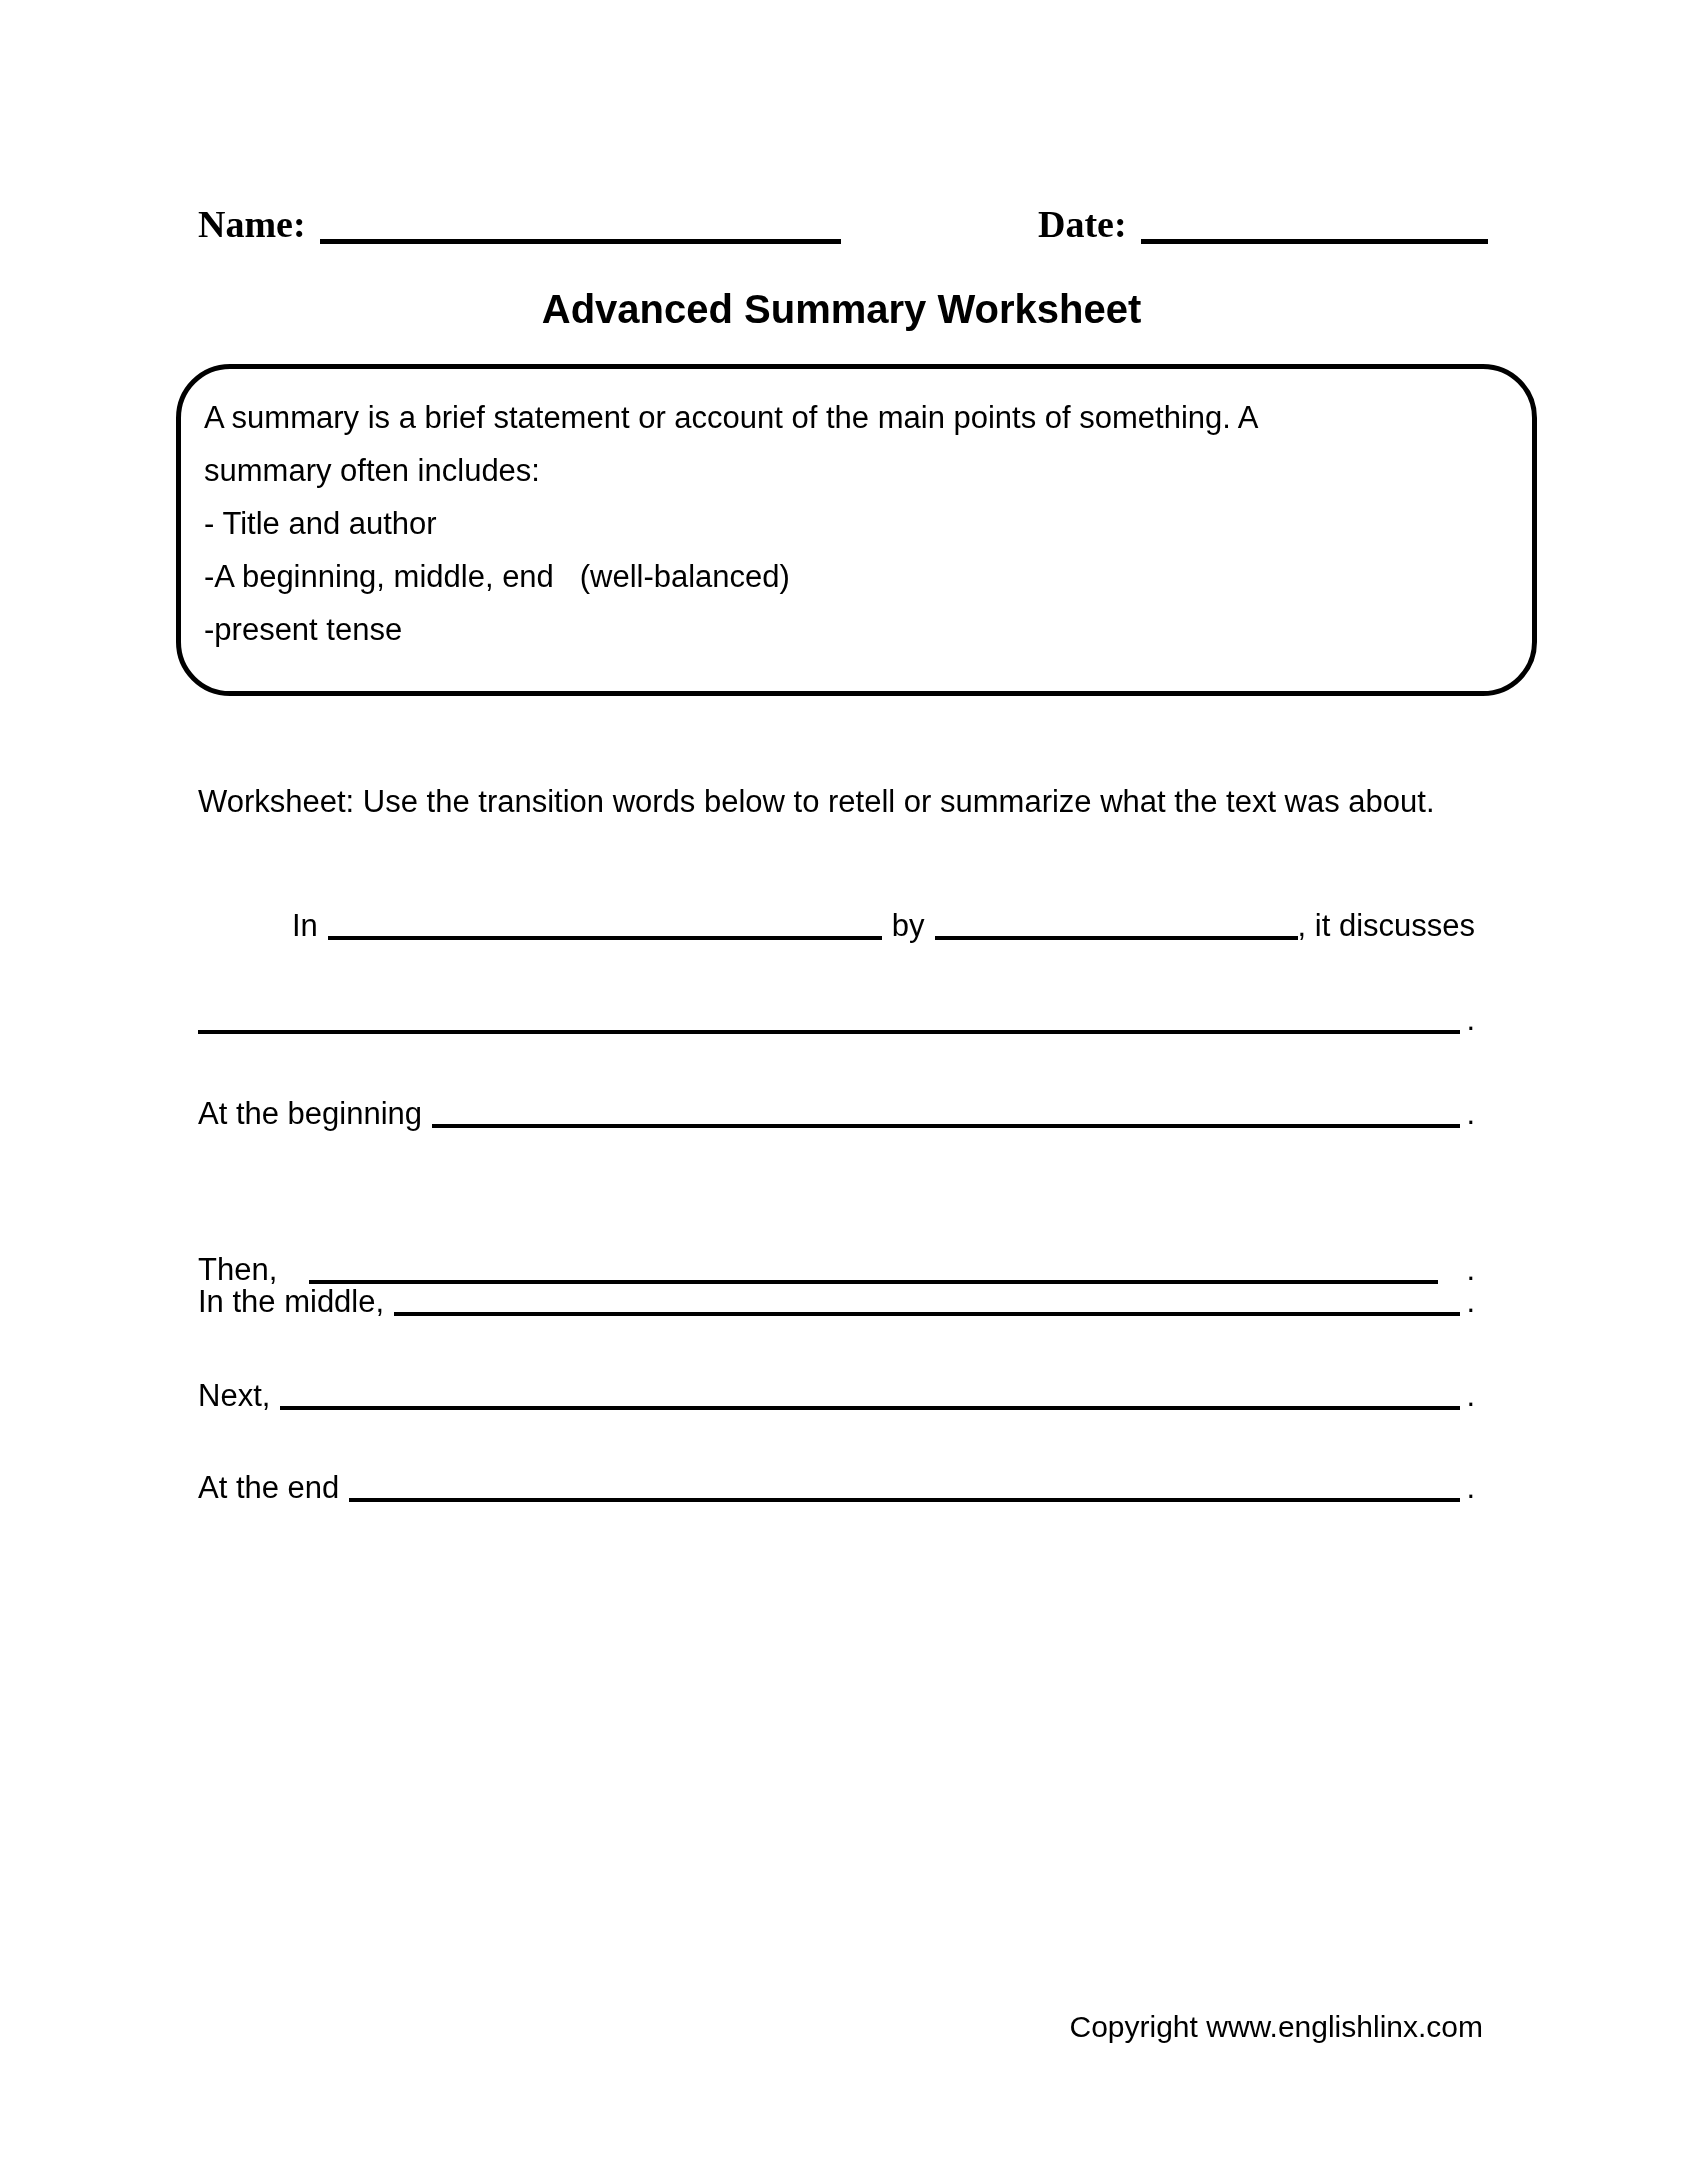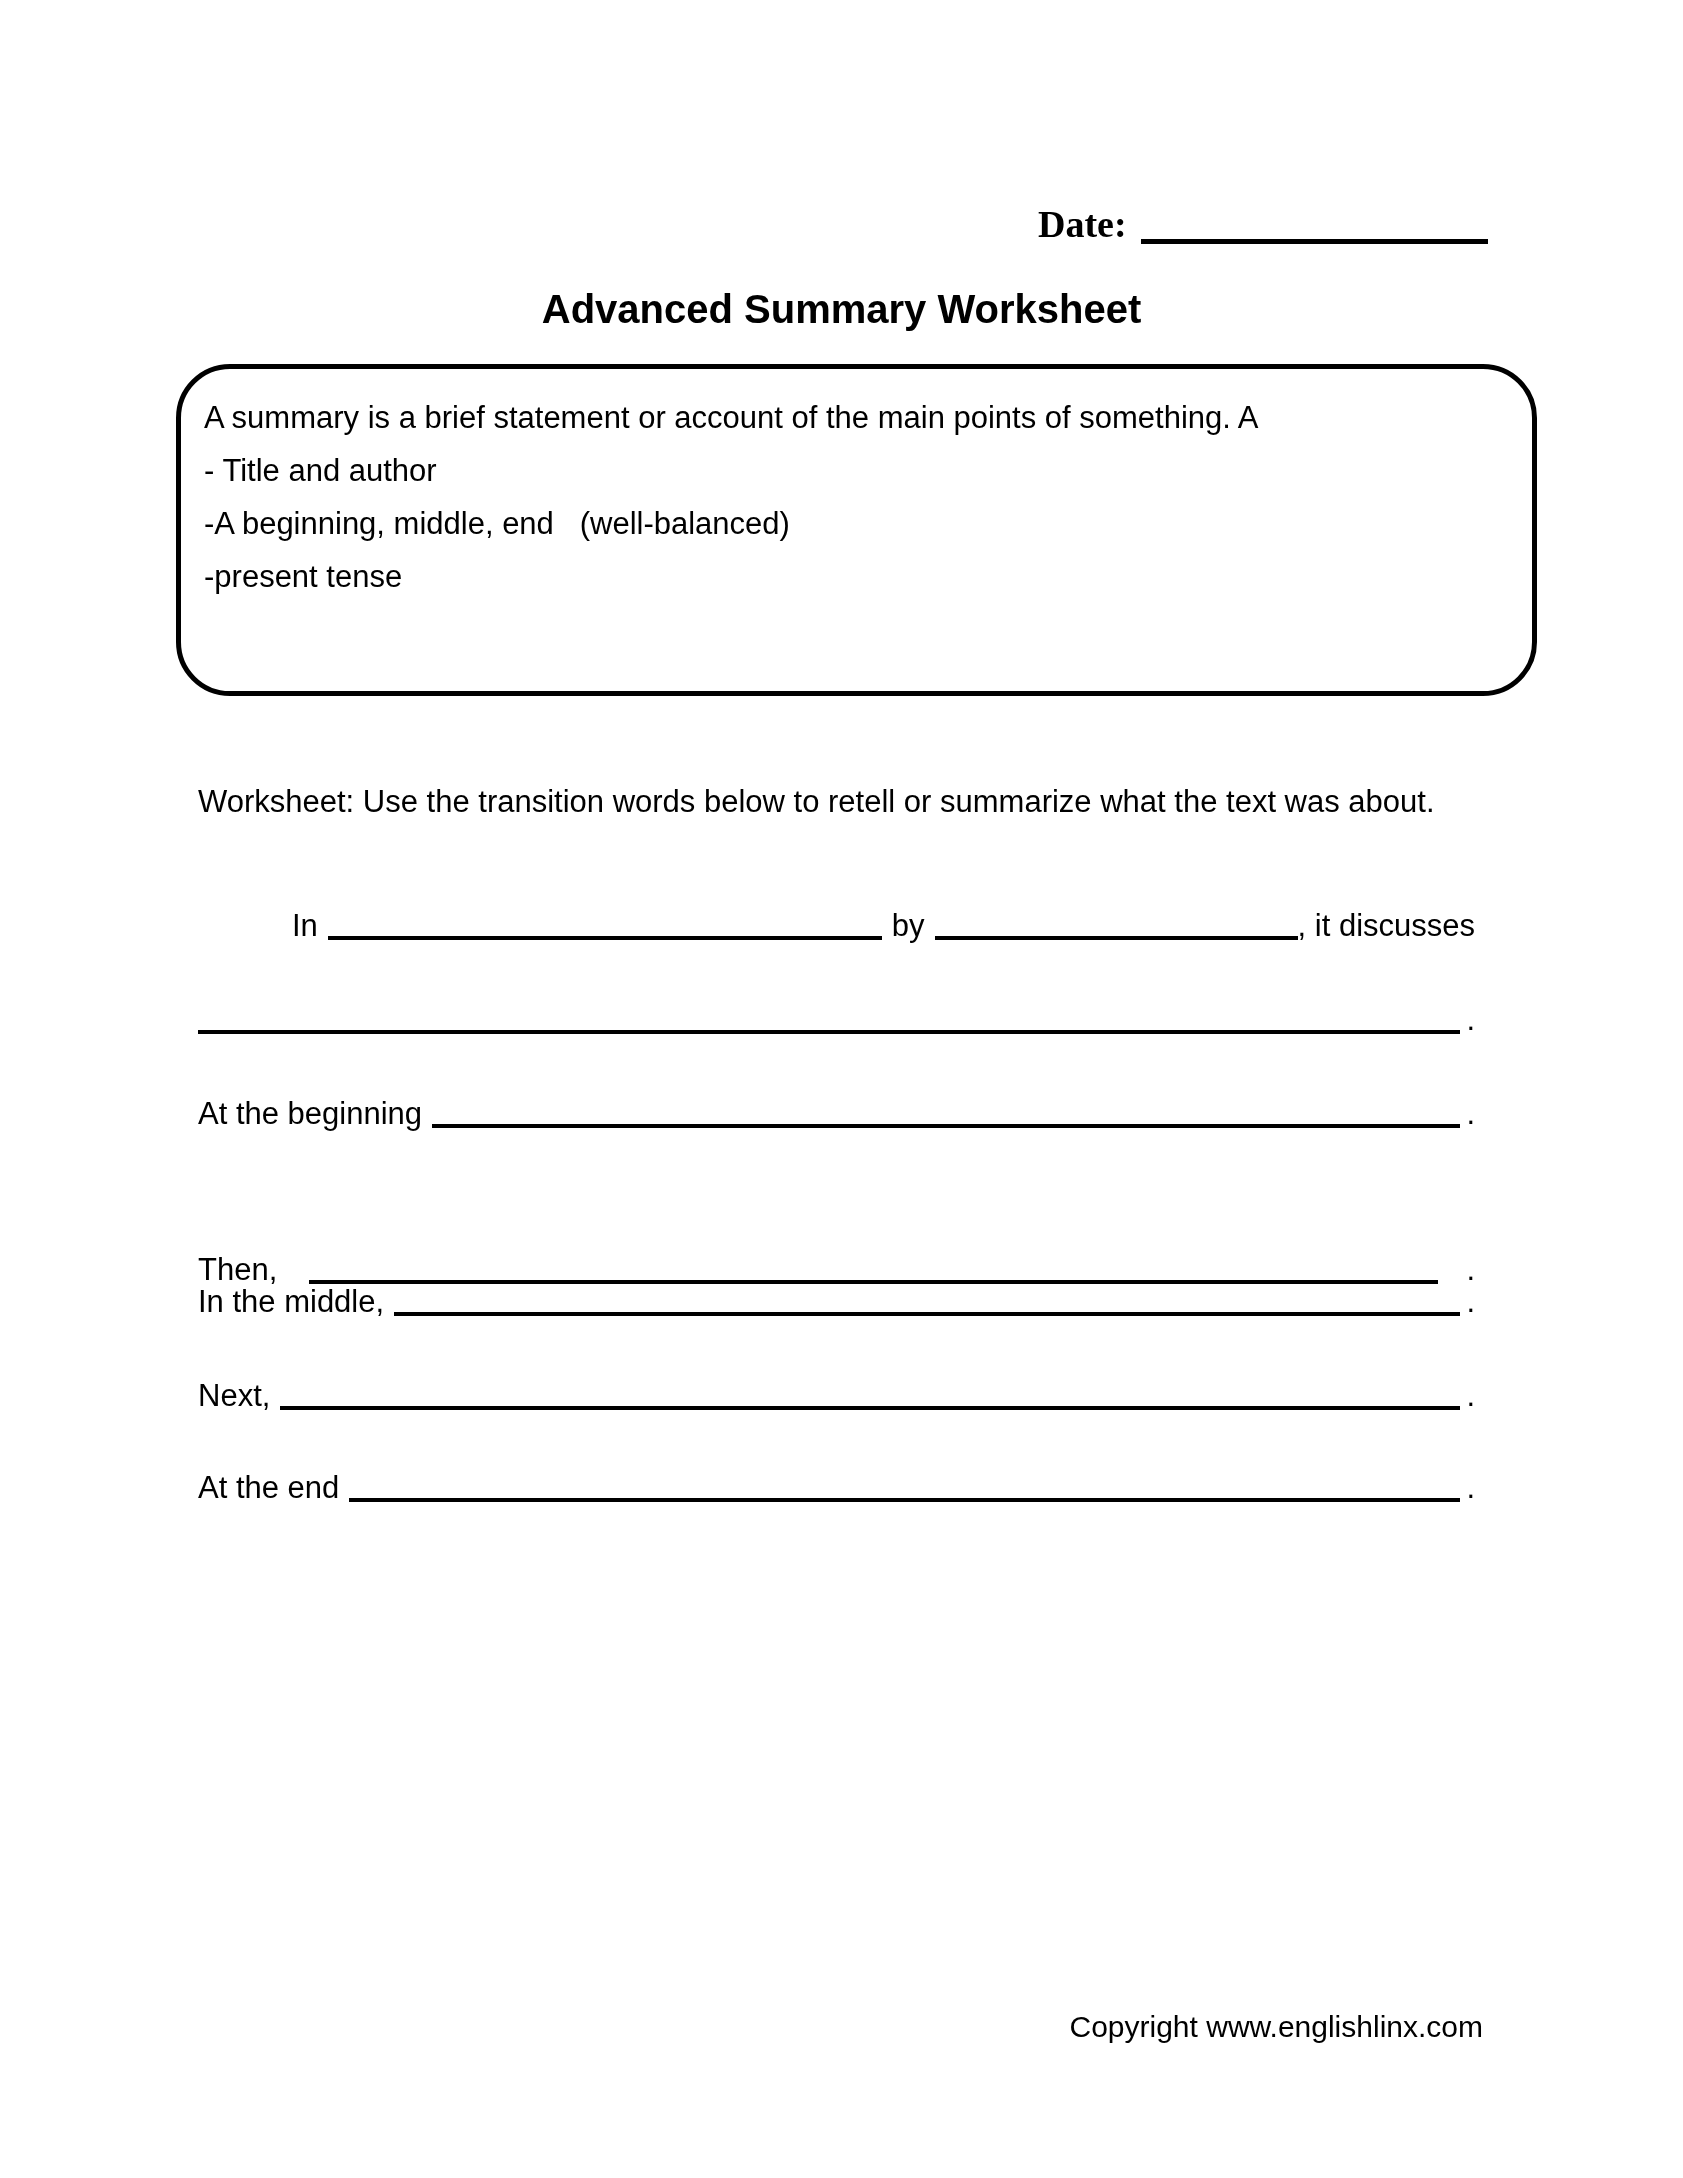--- a/index.html
+++ b/index.html
@@ -64,30 +64,35 @@
     position:absolute;left:0;top:2010px;width:1483px;text-align:right;
     font-size:30px;line-height:34px;
   }
 </style>
 </head>
 <body>
 
 <div class="page">
 
   <div class="top-row">
+    <div class="name-group">
+      <span>Name:</span>
+      <span class="blank-bar name-bar"></span>
+    </div>
     <div class="date-group">
       <span>Date:</span>
       <span class="blank-bar date-bar"></span>
     </div>
   </div>
 
   <div class="title">Advanced Summary Worksheet</div>
 
   <div class="infobox">
     <div>A summary is a brief statement or account of the main points of something. A</div>
+    <div>summary often includes:</div>
     <div>- Title and author</div>
     <div>-A beginning, middle, end   (well-balanced)</div>
     <div>-present tense</div>
   </div>
 
   <div class="directions">Worksheet: Use the transition words below to retell or summarize what the text was about.</div>
 
   <div class="frame-row row-in">
     <span class="indent"></span>
     <span>In</span>

